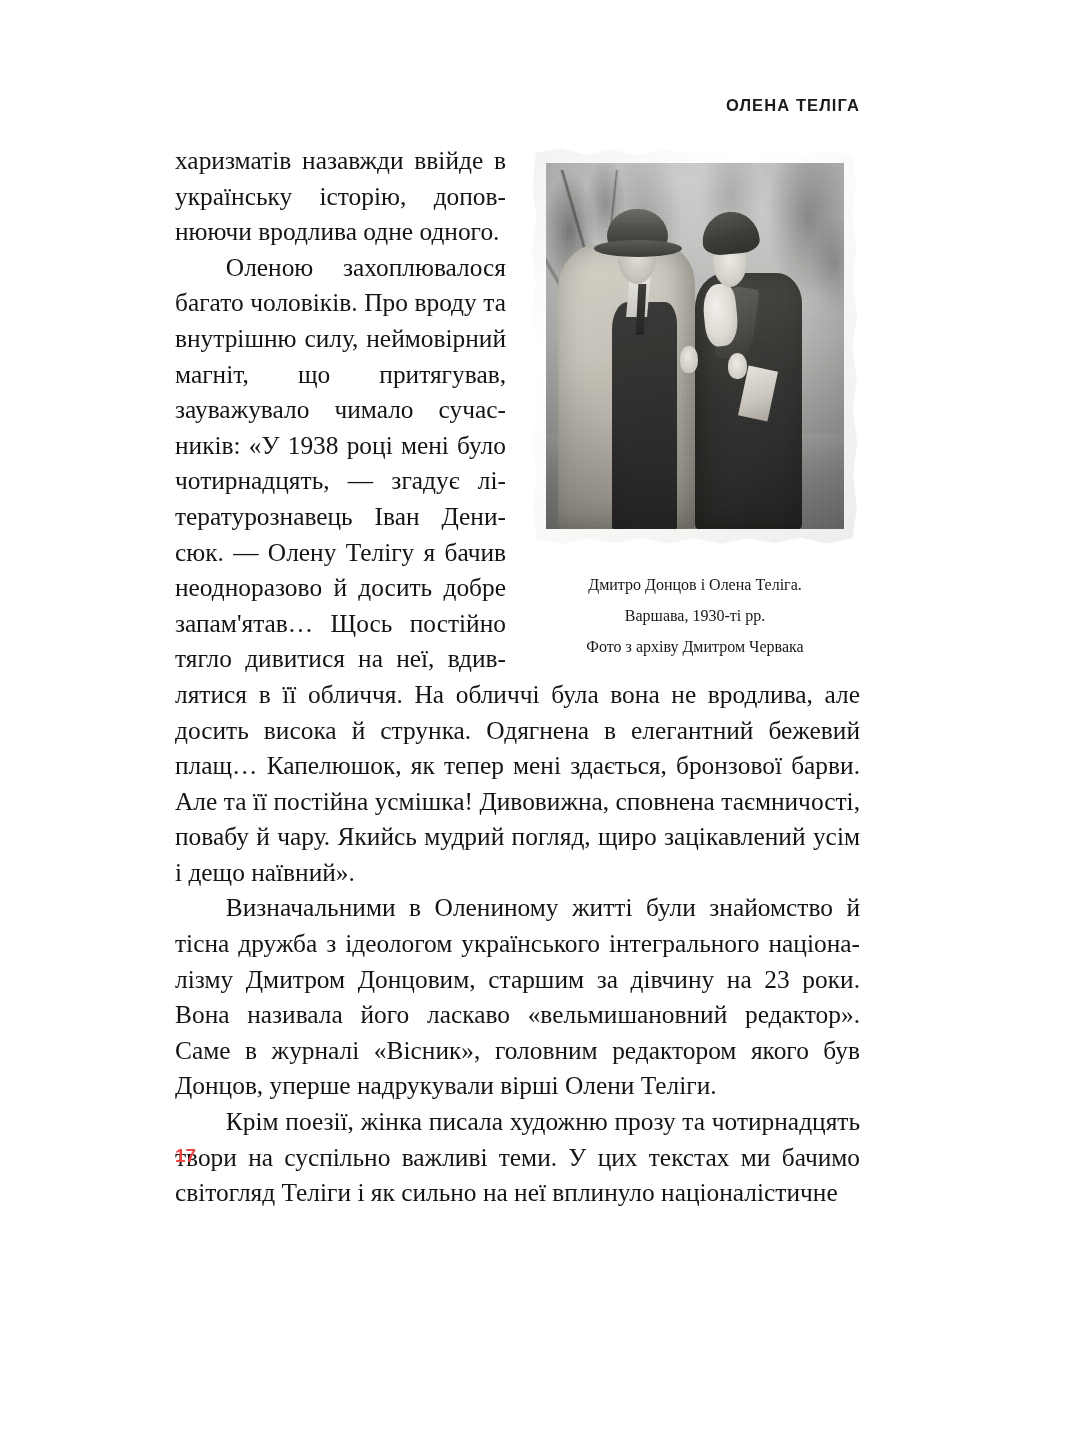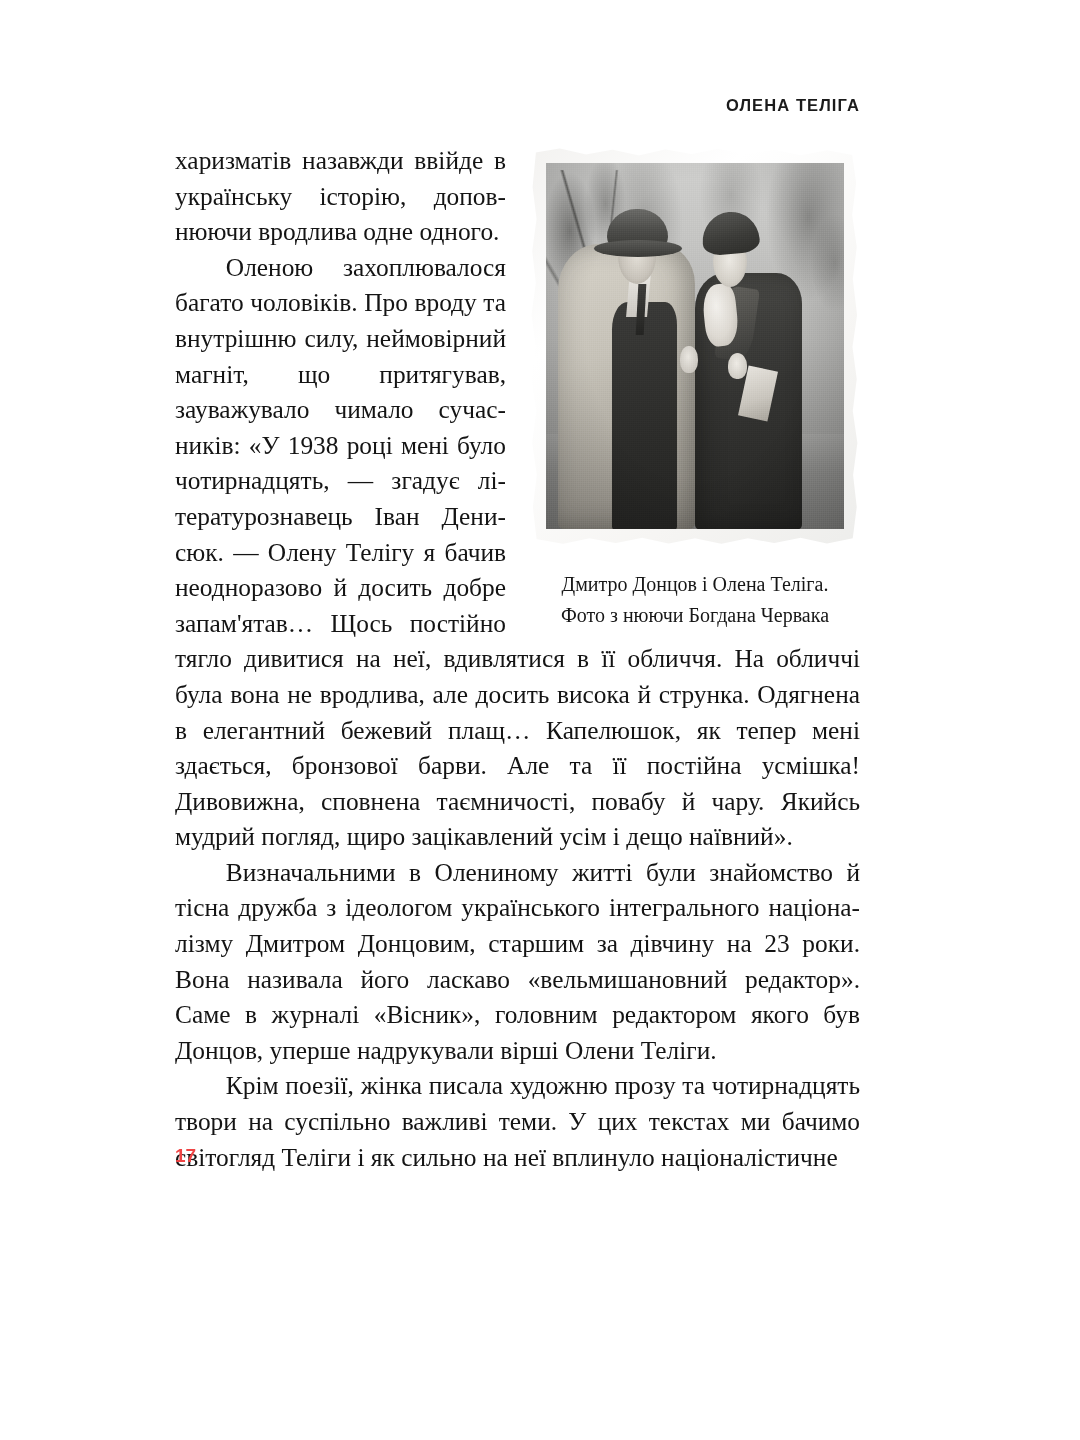--- a/index.html
+++ b/index.html
@@ -228,21 +228,21 @@
   .ph-vignette {
     position: absolute; inset: 0;
     background: radial-gradient(ellipse at 50% 45%, rgba(0,0,0,0) 52%, rgba(0,0,0,.22) 100%);
   }
 
   
   .caption {
     width: 330px;
     margin-top: 22px;
     text-align: center;
-    font-size: 20px;
+    font-size: 16px;
     line-height: 31px;
     color: #171717;
     text-indent: 0;
     font-family: Liberation Serif, serif;
   }
   .caption div { text-indent: 0; }
 
   
   .folio {
     position: absolute;
@@ -288,21 +288,22 @@
           <div class="ph-woman-hand"></div>
           <div class="ph-man-hand"></div>
 
           <div class="ph-grain"></div>
           <div class="ph-vignette"></div>
         </div>
       </div>
 
       <div class="caption">
         <div>Дмитро Донцов і Олена Теліга.</div>
-        <div>Фото з нюючи Богдана Червака</div>
+        <div>Варшава, 1930-ті рр.</div>
+        <div>Фото з архіву Дмитром Червака</div>
       </div>
     </div>
 
     <p class="no-indent">харизматів назавжди ввійде в українську історію, допов­нюючи вродлива одне одного.</p>
     <p>Оленою захоплювалося ба­гато чоловіків. Про вроду та внутрішню силу, неймовір­ний магніт, що притягував, зауважувало чимало сучас­ників: «У 1938 році мені було чотирнадцять, — згадує лі­тературознавець Іван Дени­сюк. — Олену Телігу я бачив неодноразово й досить добре запам'ятав… Щось постійно тягло дивитися на неї, вдив­лятися в її обличчя. На об­личчі була вона не вродлива, але досить висока й струнка. Одягнена в елегантний беже­вий плащ… Капелюшок, як тепер мені здається, бронзової барви. Але та її постійна усмішка! Дивовижна, сповнена та­ємничості, повабу й чару. Якийсь мудрий погляд, щиро за­цікавлений усім і дещо наївний».</p>
     <p>Визначальними в Олениному житті були знайомство й тіс­на дружба з ідеологом українського інтегрального націона­лізму Дмитром Донцовим, старшим за дівчину на 23 роки. Вона називала його ласкаво «вельмишановний редактор». Саме в журналі «Вісник», головним редактором якого був Донцов, уперше надрукували вірші Олени Теліги.</p>
     <p>Крім поезії, жінка писала художню прозу та чотирнадцять твори на суспільно важливі теми. У цих текстах ми бачимо світогляд Теліги і як сильно на неї вплинуло націоналістичне</p>
   </div>
 
   <div class="folio">17</div>

